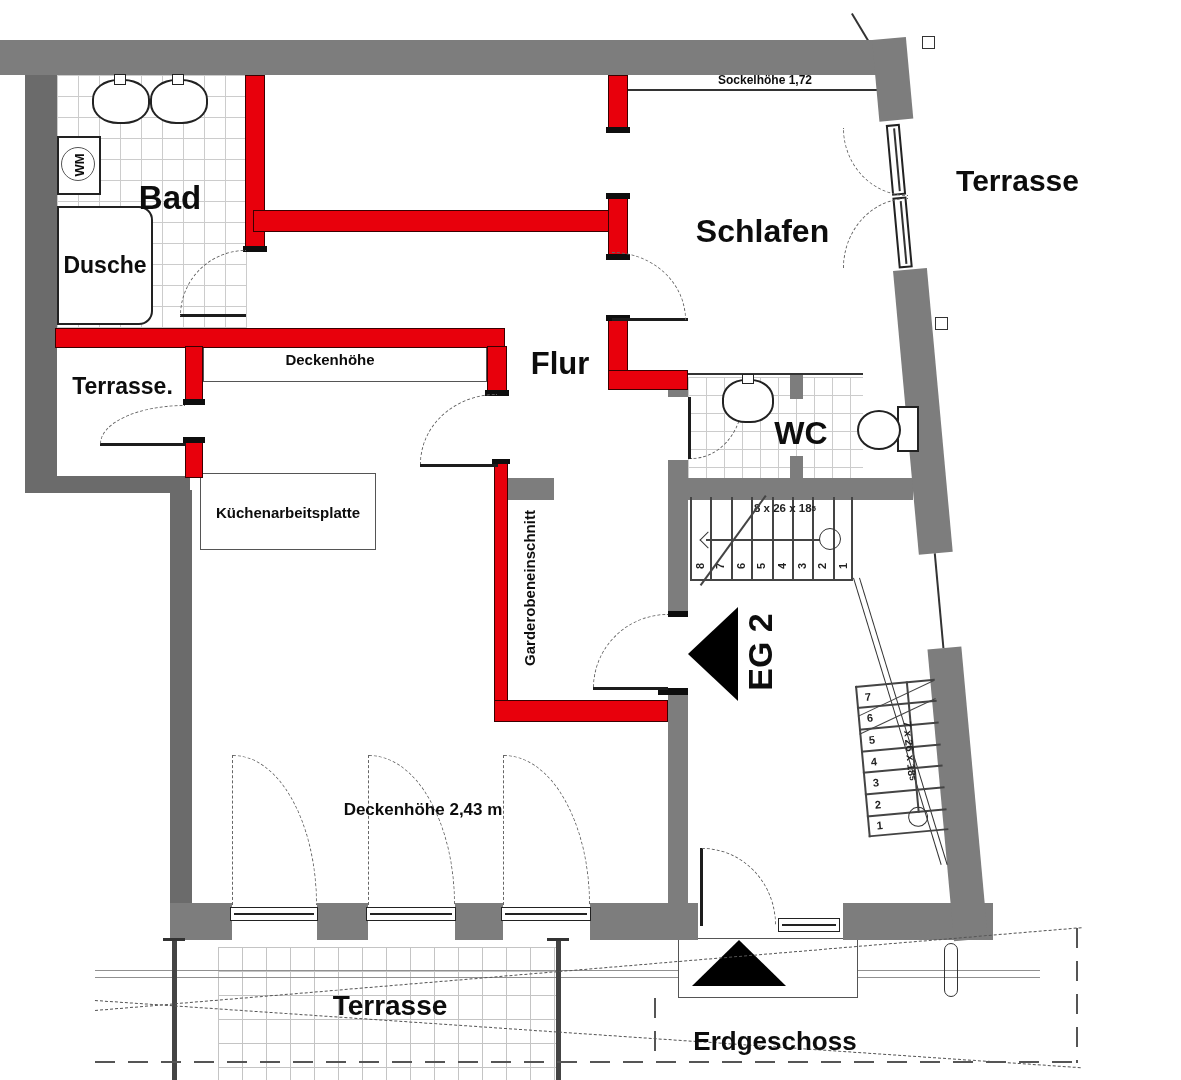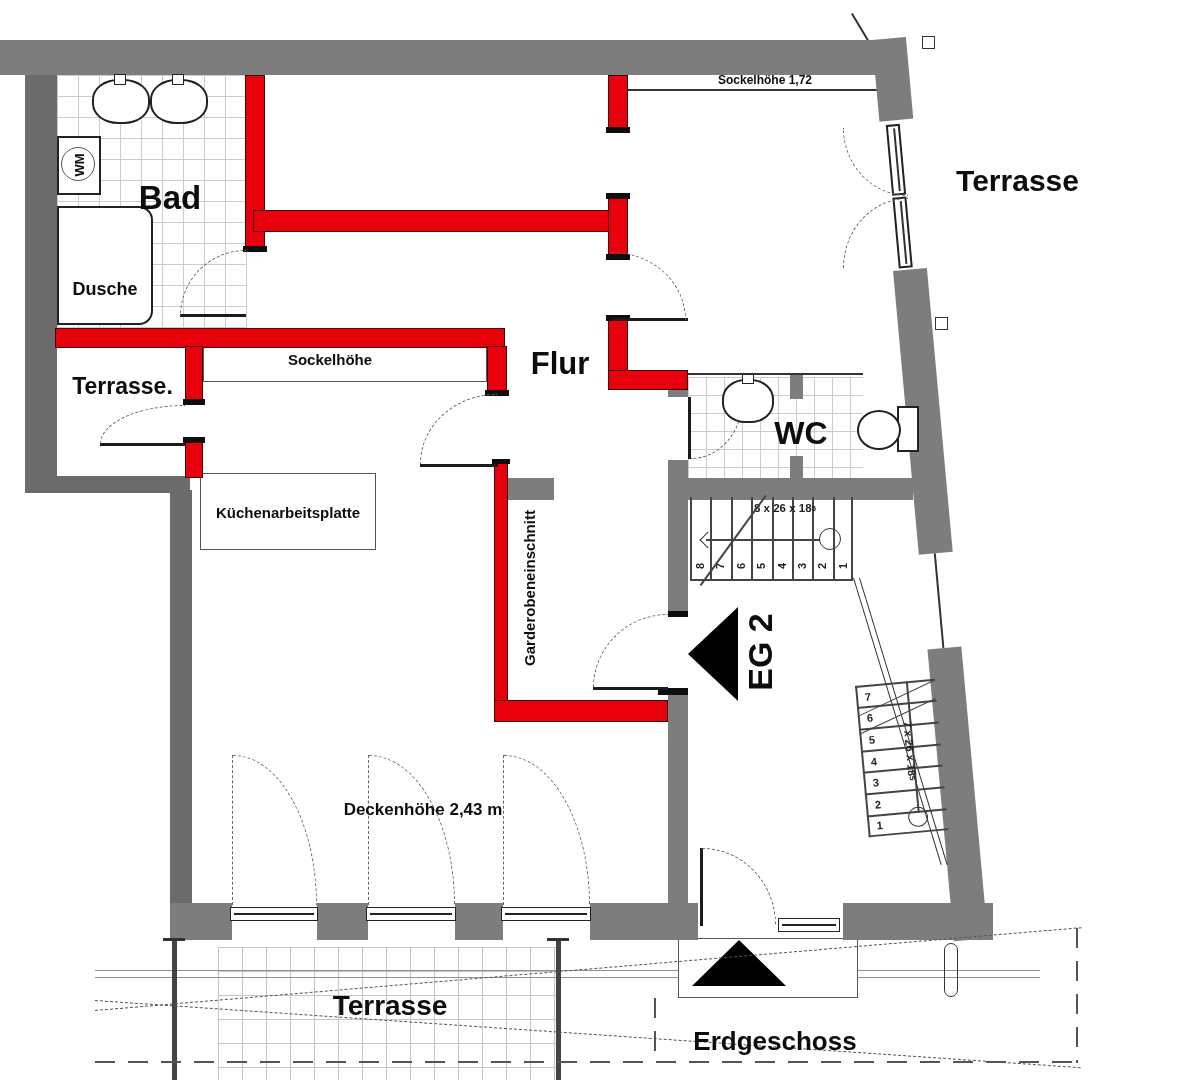--- a/index.html
+++ b/index.html
@@ -148,21 +148,21 @@
     </div>
 
   <div class="fix" style="left:92px;top:79px;width:58px;height:45px;border-radius:45%;"></div>
   <i class="fix" style="left:114px;top:74px;width:12px;height:11px;border-width:1.5px;"></i>
   <div class="fix" style="left:150px;top:79px;width:58px;height:45px;border-radius:45%;"></div>
   <i class="fix" style="left:172px;top:74px;width:12px;height:11px;border-width:1.5px;"></i>
   <div class="fix" style="left:57px;top:136px;width:44px;height:59px;"></div>
   <i class="circ" style="left:61px;top:147px;width:34px;height:34px;border-color:#555;"></i>
   <div class="lbl" style="left:57px;top:150px;width:44px;height:30px;font-size:13px;transform:rotate(-90deg);">WM</div>
   <div class="fix" style="left:57px;top:206px;width:96px;height:119px;border-radius:0 14px 14px 0;"></div>
-  <div class="lbl" style="left:60px;top:250px;width:90px;height:30px;font-size:18px;margin-top:24px;">Dusche</div>
+  <div class="lbl" style="left:60px;top:250px;width:90px;height:30px;font-size:23px;">Dusche</div>
 
   <div class="fix" style="left:722px;top:379px;width:52px;height:44px;border-radius:45%;"></div>
   <i class="fix" style="left:742px;top:374px;width:12px;height:10px;border-width:1.5px;"></i>
   <div class="fix" style="left:897px;top:406px;width:22px;height:46px;"></div>
   <div class="fix" style="left:857px;top:410px;width:44px;height:40px;border-radius:50%;border-width:2.5px;"></div>
 
   <div style="position:absolute;left:690px;top:497px;width:163px;height:83px;">
     <i class="stair-line" style="position:absolute;left:0;top:0;width:1.5px;height:83px;"></i>
     <i class="stair-line" style="position:absolute;left:20px;top:0;width:1.5px;height:83px;"></i>
     <i class="stair-line" style="position:absolute;left:41px;top:0;width:1.5px;height:83px;"></i>
@@ -235,25 +235,26 @@
   <i class="ln" style="left:163px;top:938px;width:22px;height:3px;"></i>
   <i class="ln" style="left:547px;top:938px;width:22px;height:3px;"></i>
   <i class="dsh" style="left:95px;top:1010px;width:990px;transform:rotate(-4.8deg);transform-origin:top left;"></i>
   <i class="dsh" style="left:95px;top:1000px;width:988px;transform:rotate(3.9deg);transform-origin:top left;"></i>
   <i class="ldh" style="left:95px;top:1061px;width:985px;"></i>
   <i class="ldv" style="left:654px;top:998px;height:66px;"></i>
   <i class="ldv" style="left:1076px;top:928px;height:135px;"></i>
   <div class="circ" style="left:944px;top:943px;width:14px;height:54px;border-radius:7px;"></div>
 
   <div class="lbl" style="left:120px;top:181px;width:100px;height:34px;font-size:33px;">Bad</div>
+  <div class="lbl" style="left:695px;top:212px;width:135px;height:38px;font-size:32px;">Schlafen</div>
   <div class="lbl" style="left:950px;top:163px;width:135px;height:36px;font-size:30px;">Terrasse</div>
   <div class="lbl" style="left:70px;top:372px;width:105px;height:28px;font-size:23px;">Terrasse.</div>
   <div class="lbl" style="left:525px;top:347px;width:70px;height:34px;font-size:31px;">Flur</div>
   <div class="lbl" style="left:770px;top:415px;width:62px;height:36px;font-size:32px;">WC</div>
-  <div class="lbl" style="left:250px;top:350px;width:160px;height:18px;font-size:15px;">Sockelhöhe</div>
+  <div class="lbl" style="left:250px;top:350px;width:160px;height:18px;font-size:15px;">Deckenhöhe</div>
   <div class="lbl" style="left:204px;top:503px;width:168px;height:18px;font-size:15px;">Küchenarbeitsplatte</div>
   <div class="lbl" style="left:429px;top:573px;width:200px;height:30px;font-size:15px;transform:rotate(-90deg);">Garderobeneinschnitt</div>
   <div class="lbl" style="left:338px;top:799px;width:170px;height:22px;font-size:17px;">Deckenhöhe 2,43 m</div>
   <div class="lbl" style="left:700px;top:72px;width:130px;height:15px;font-size:12px;">Sockelhöhe 1,72</div>
   <div class="lbl" style="left:320px;top:990px;width:140px;height:32px;font-size:28px;">Terrasse</div>
   <div class="lbl" style="left:695px;top:1026px;width:160px;height:30px;font-size:26px;">Erdgeschoss</div>
 
 </div>
 
 </body></html>

